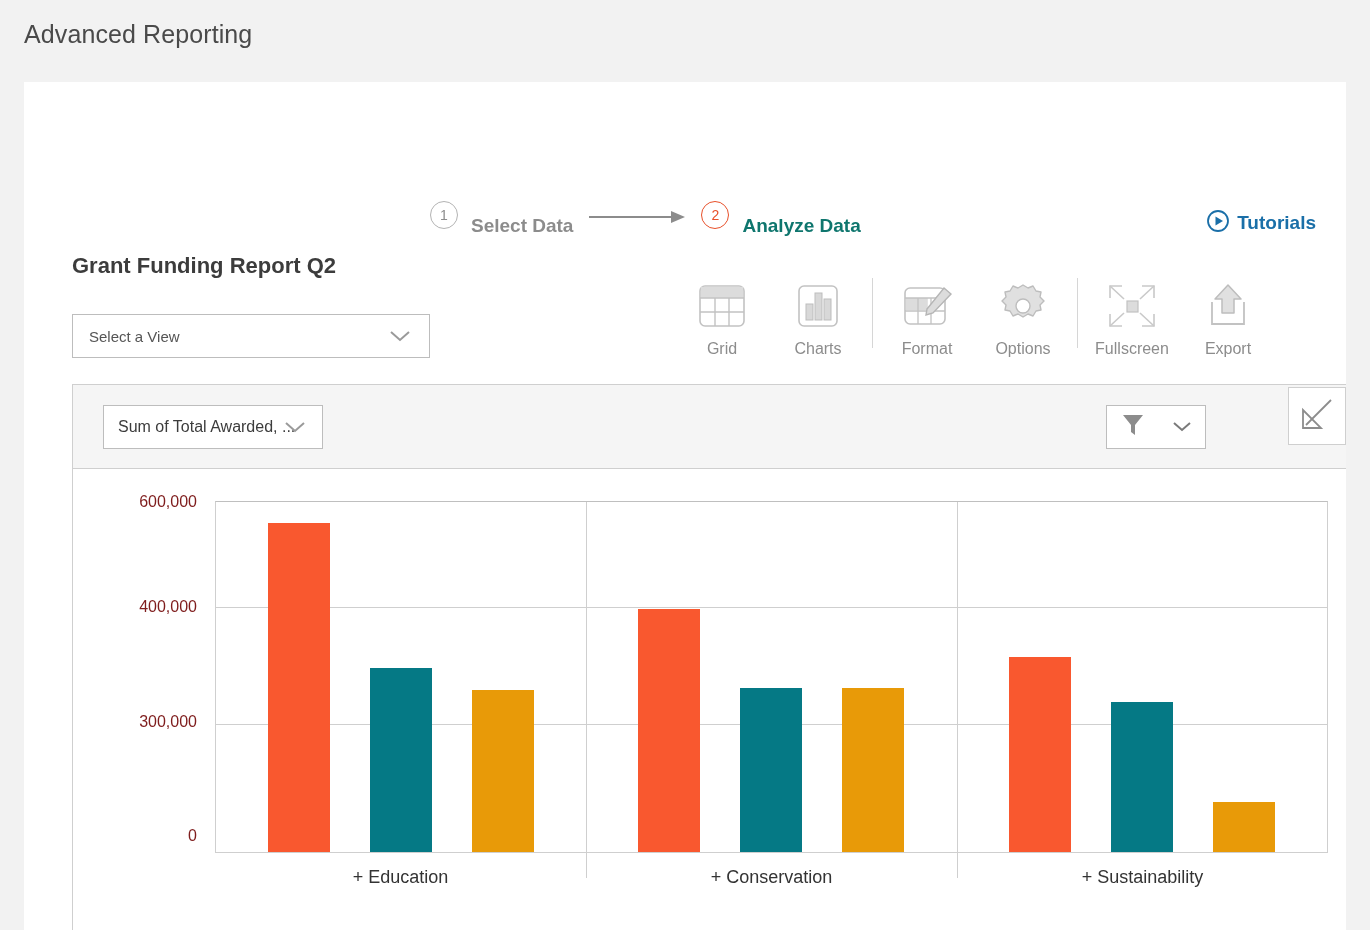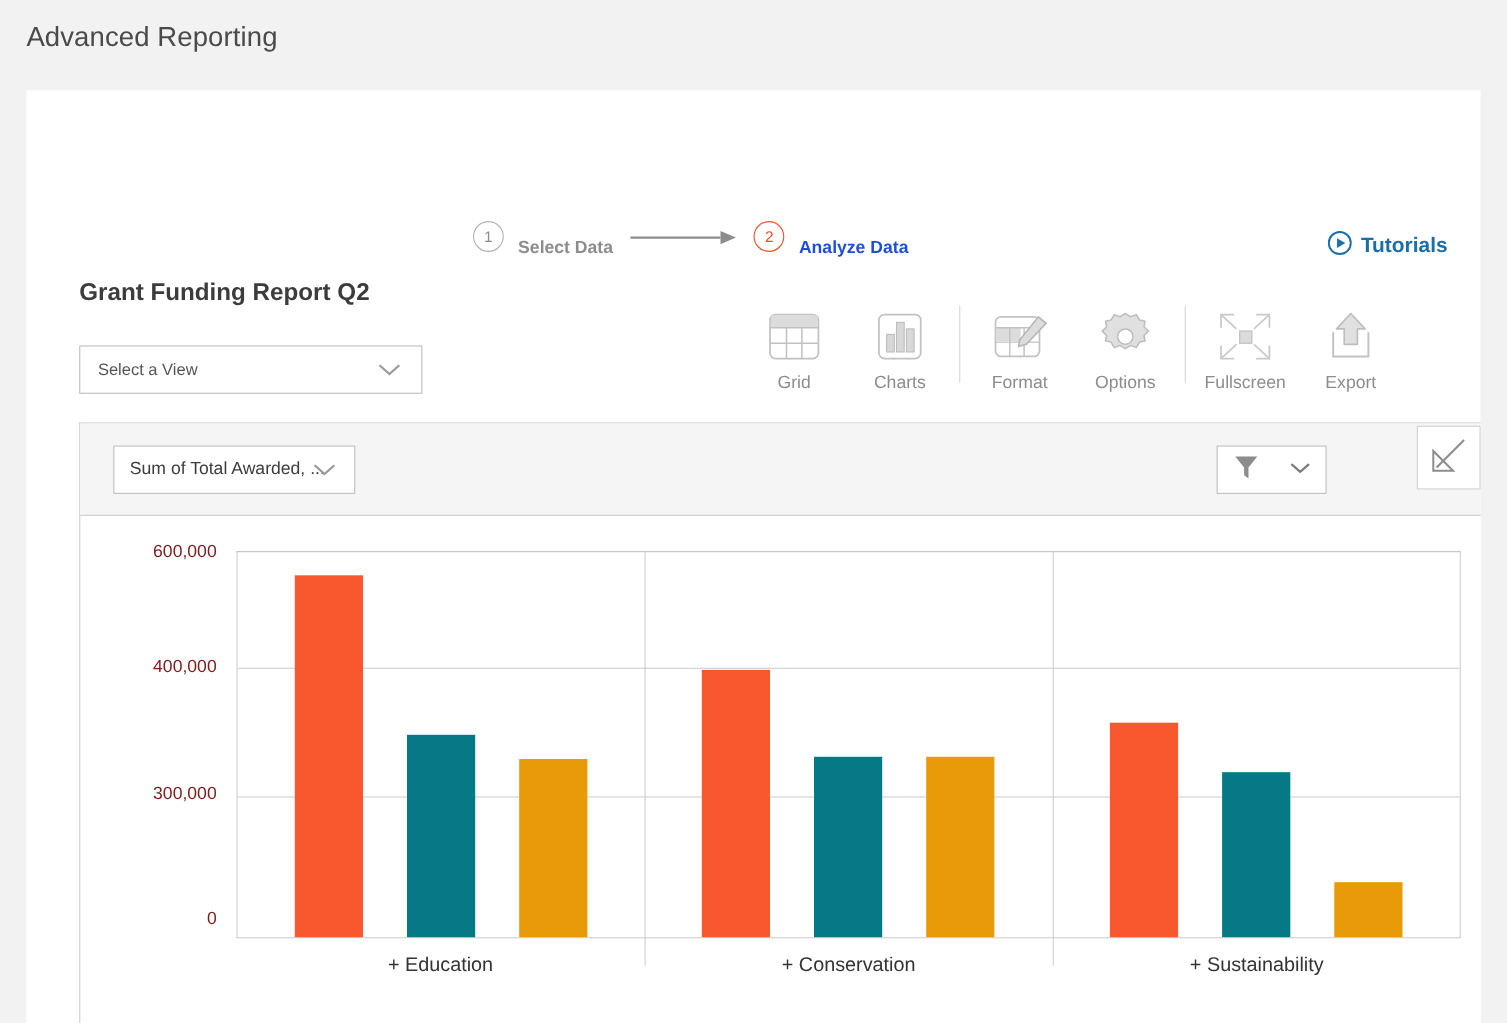--- a/index.html
+++ b/index.html
@@ -57,31 +57,31 @@
     border: 1.6px solid #b3b3b3;
     color: #8c8c8c;
     font-size: 14px;
     display: flex;
     align-items: center;
     justify-content: center;
     box-sizing: border-box;
   }
   .step-label {
     margin-left: 13px;
-    font-size: 16px;
+    font-size: 19px;
     font-weight: bold;
     color: #8c8c8c;
     margin-top: 22px;
   }
   .step.active .step-circle {
     border-color: #e8502a;
     color: #e8502a;
   }
   .step.active .step-label {
-    color: #1d4ed8;
+    color: #0f766e;
   }
   .step-arrow {
     position: relative;
     width: 96px;
     height: 12px;
     margin: 0 16px;
   }
 
   
   .tutorials {
@@ -105,21 +105,21 @@
     left: 48px;
     top: 171px;
     font-size: 22px;
     font-weight: bold;
     color: #3c3c3c;
   }
   .view-select {
     position: absolute;
     left: 48px;
     top: 232px;
-    width: 312px;
+    width: 358px;
     height: 44px;
     border: 1px solid #bdbdbd;
     background: #fff;
     box-sizing: border-box;
     display: flex;
     align-items: center;
     cursor: pointer;
   }
   .view-select .txt {
     margin-left: 16px;

